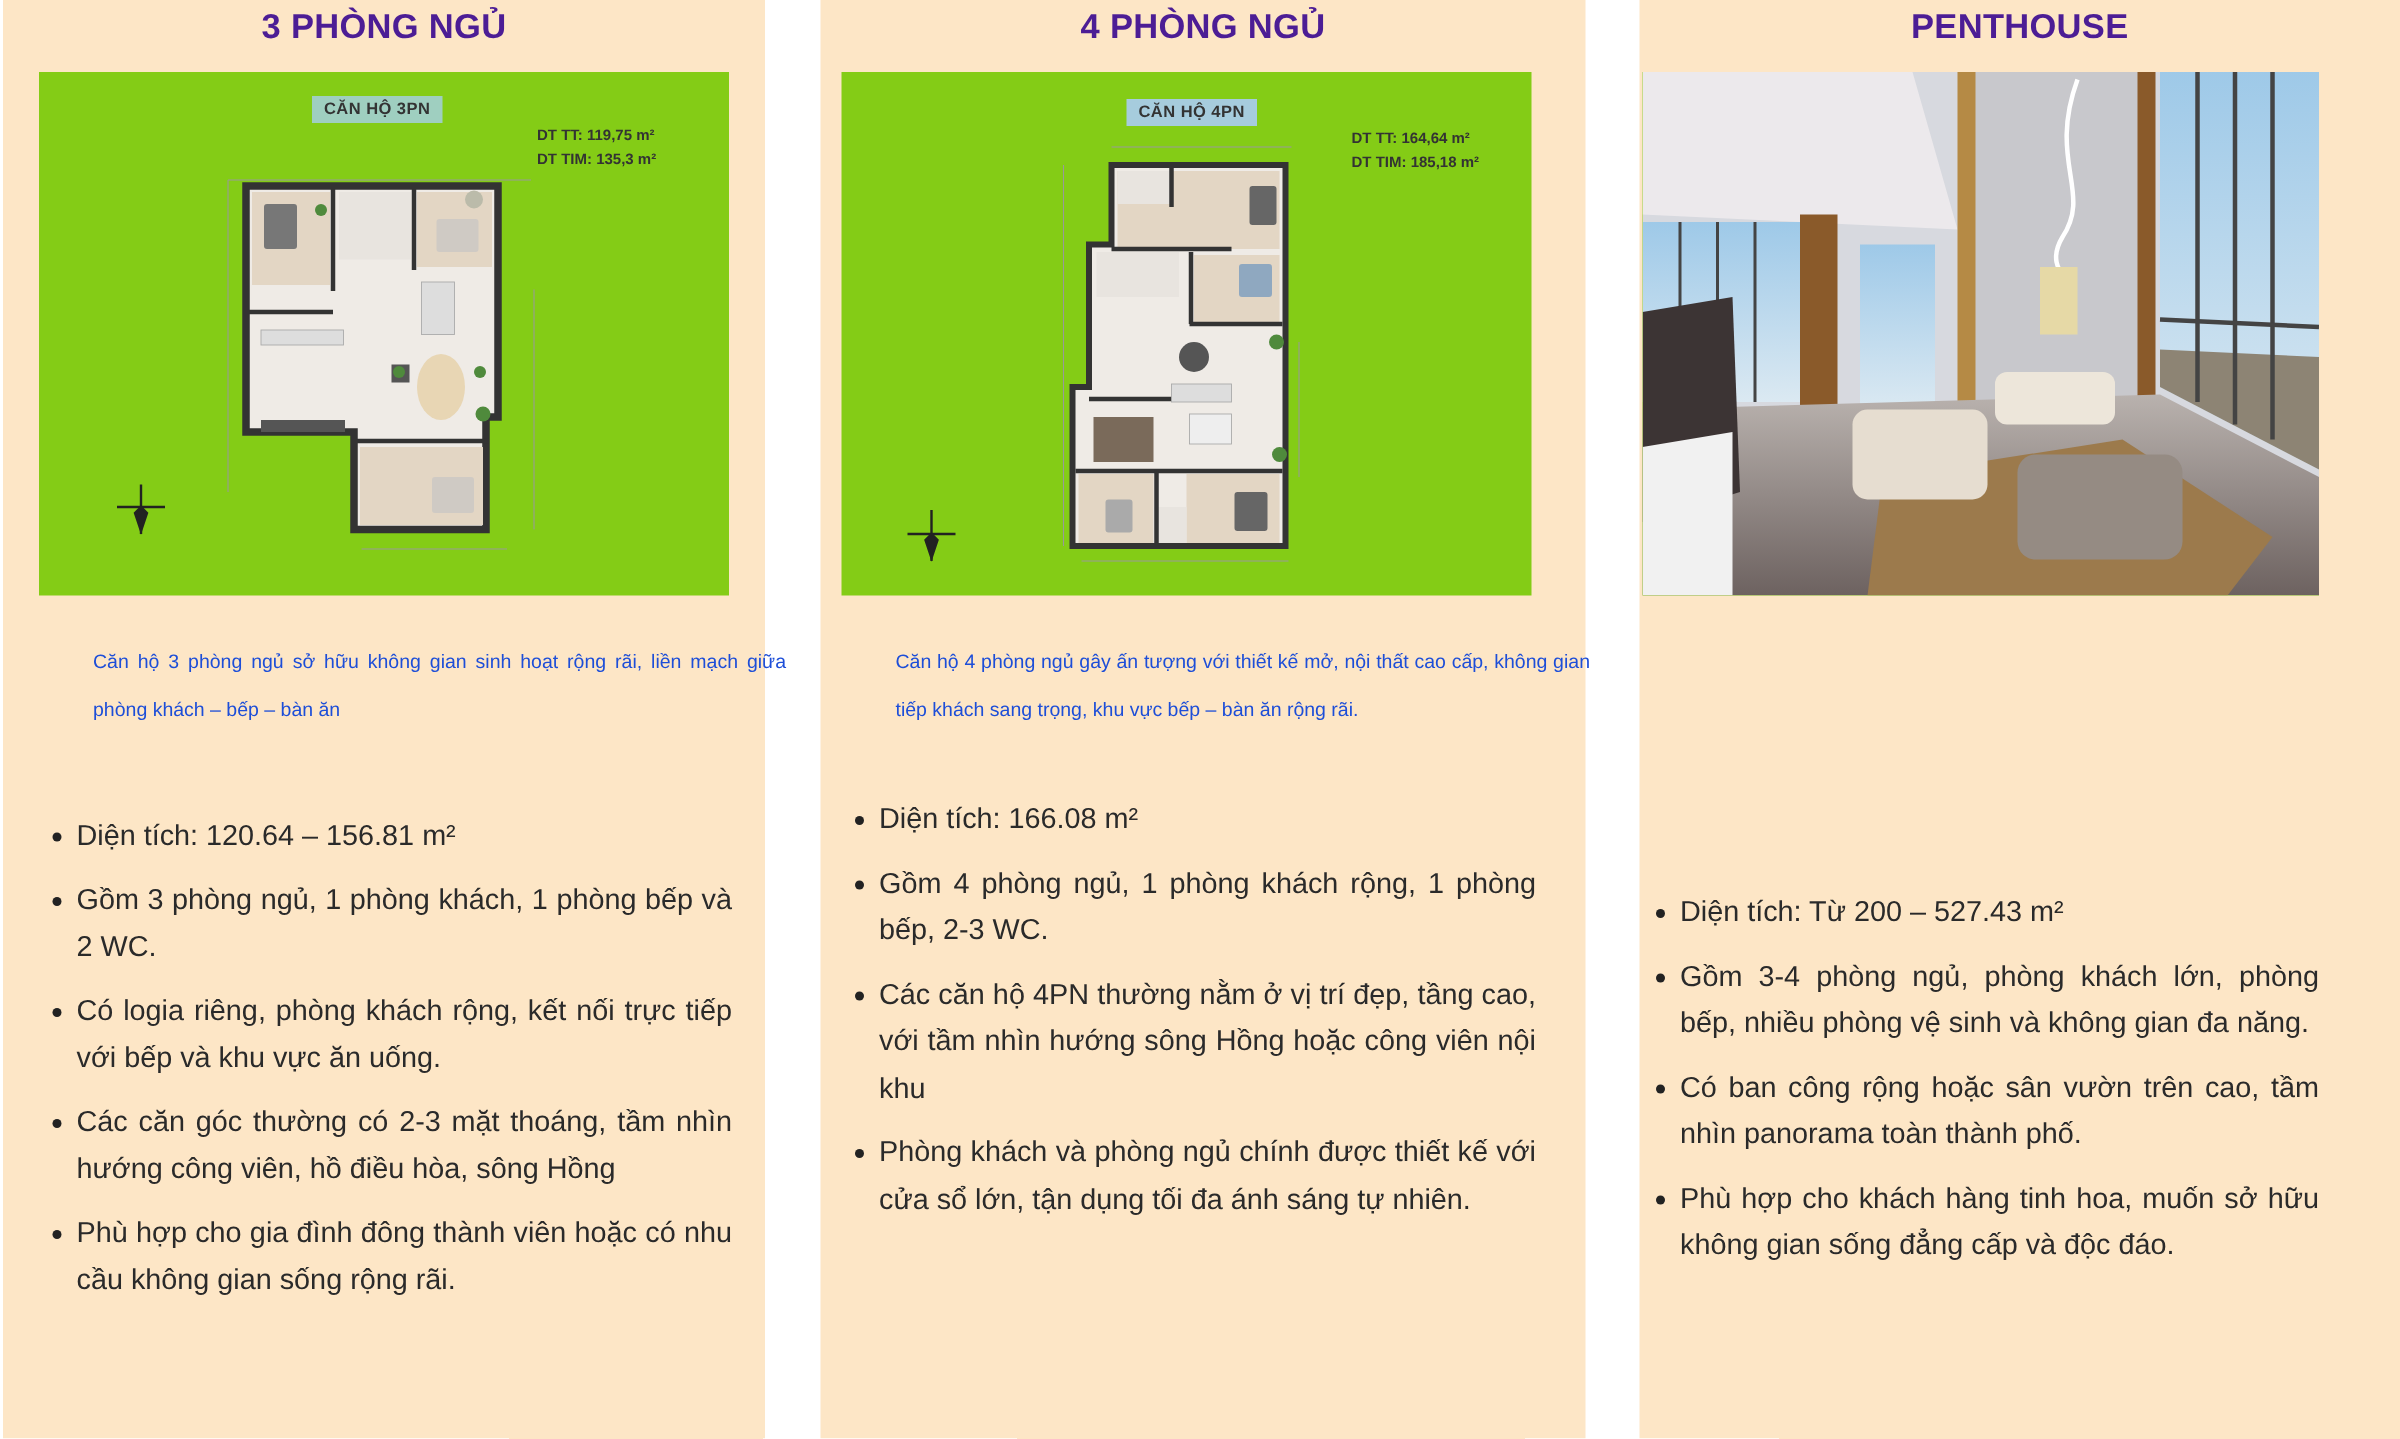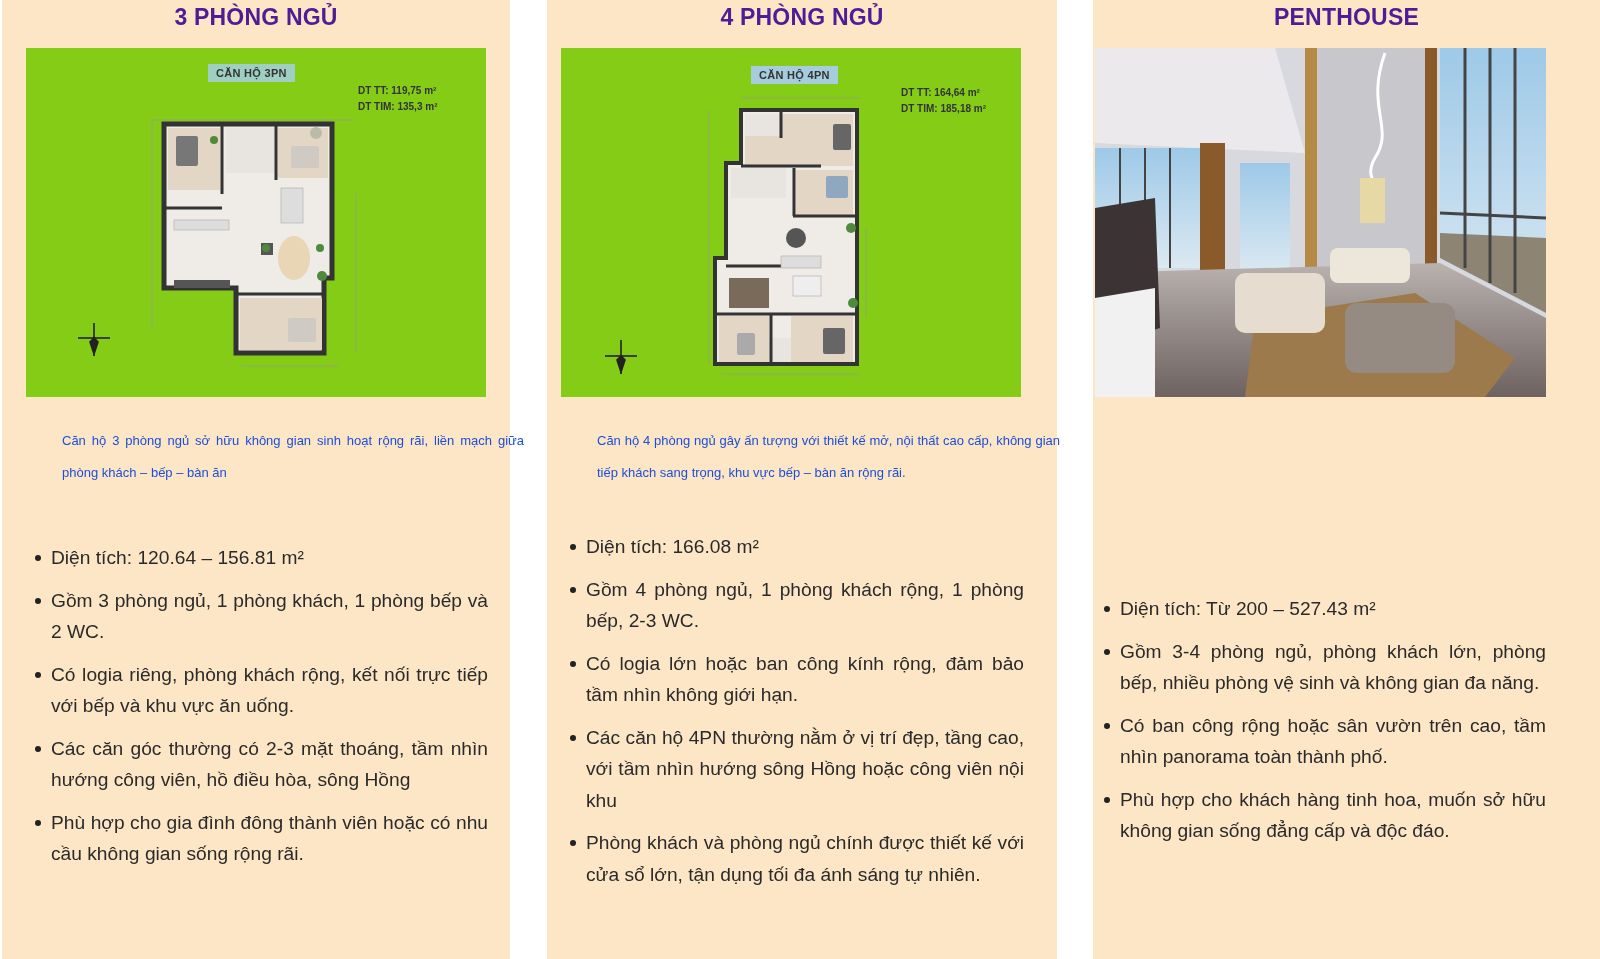--- a/index.html
+++ b/index.html
@@ -172,21 +172,20 @@
         <polygon points="60,308 56,312 60,324 64,312"></polygon>
       </g>
     </svg>
   </div>
 
   <p class="desc" style="left:14px;width:463px;">Căn hộ 4 phòng ngủ gây ấn tượng với thiết kế mở, nội thất cao cấp, không gian tiếp khách sang trọng, khu vực bếp – bàn ăn rộng rãi.</p>
 
   <ul class="bullets" style="top:531px;left:14px;width:463px;">
     <li>Diện tích: 166.08 m²</li>
     <li>Gồm 4 phòng ngủ, 1 phòng khách rộng, 1 phòng bếp, 2-3 WC.</li>
-    <li>Có logia lớn hoặc ban công kính rộng, đảm bảo tầm nhìn không giới hạn.</li>
     <li>Các căn hộ 4PN thường nằm ở vị trí đẹp, tầng cao, với tầm nhìn hướng sông Hồng hoặc công viên nội khu</li>
     <li>Phòng khách và phòng ngủ chính được thiết kế với cửa sổ lớn, tận dụng tối đa ánh sáng tự nhiên.</li>
   </ul>
 </section>
 
 <section class="card card-3">
   <h2 class="card-title">PENTHOUSE</h2>
 
   <div class="media" style="left:2px;width:451px;">
     <svg width="451" height="349" viewBox="0 0 451 349">

